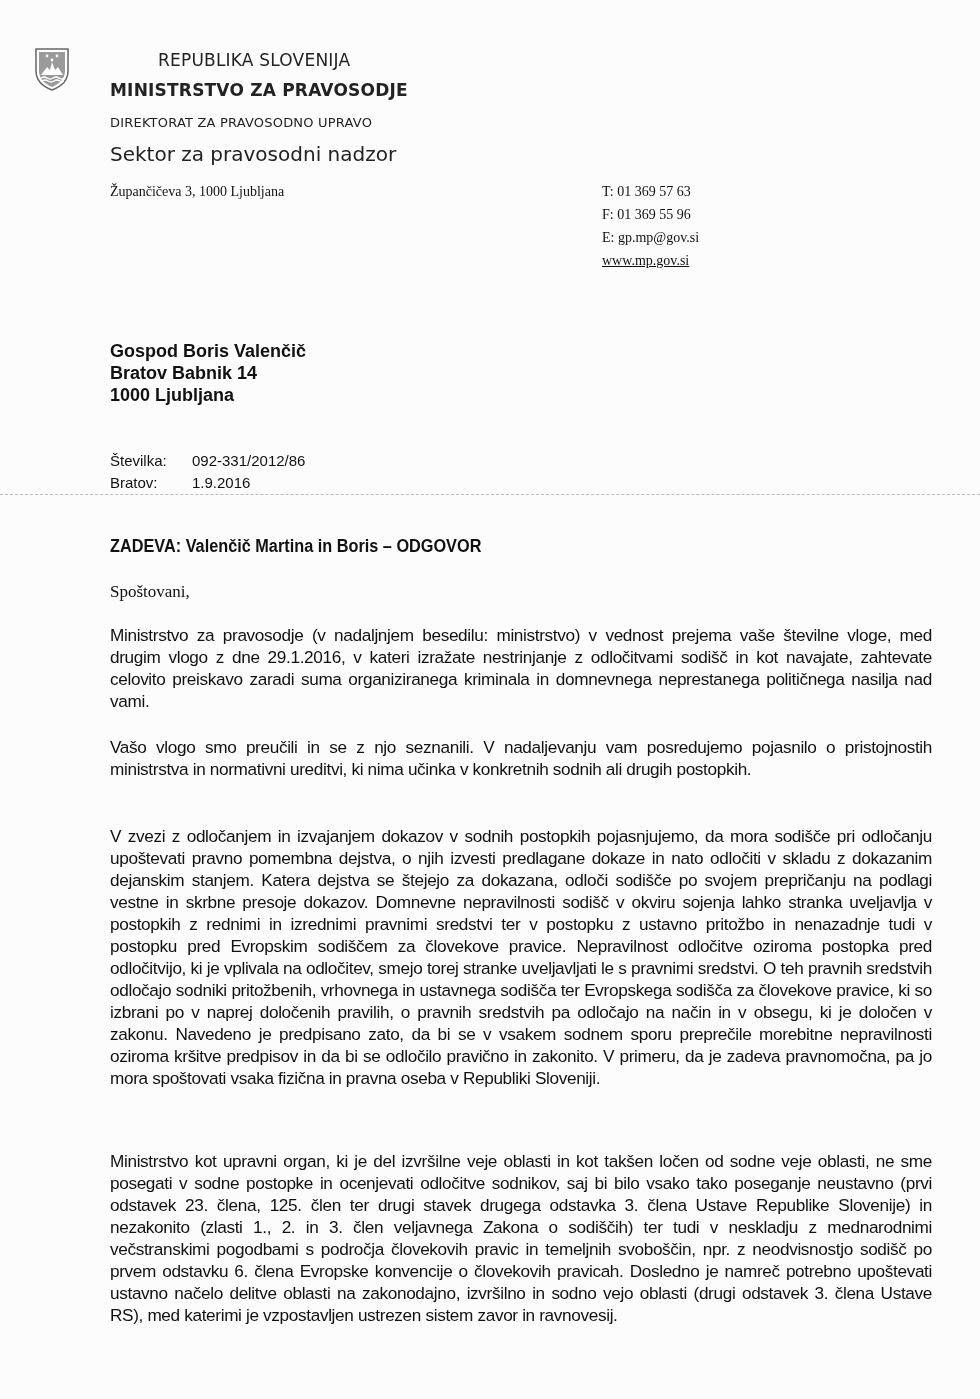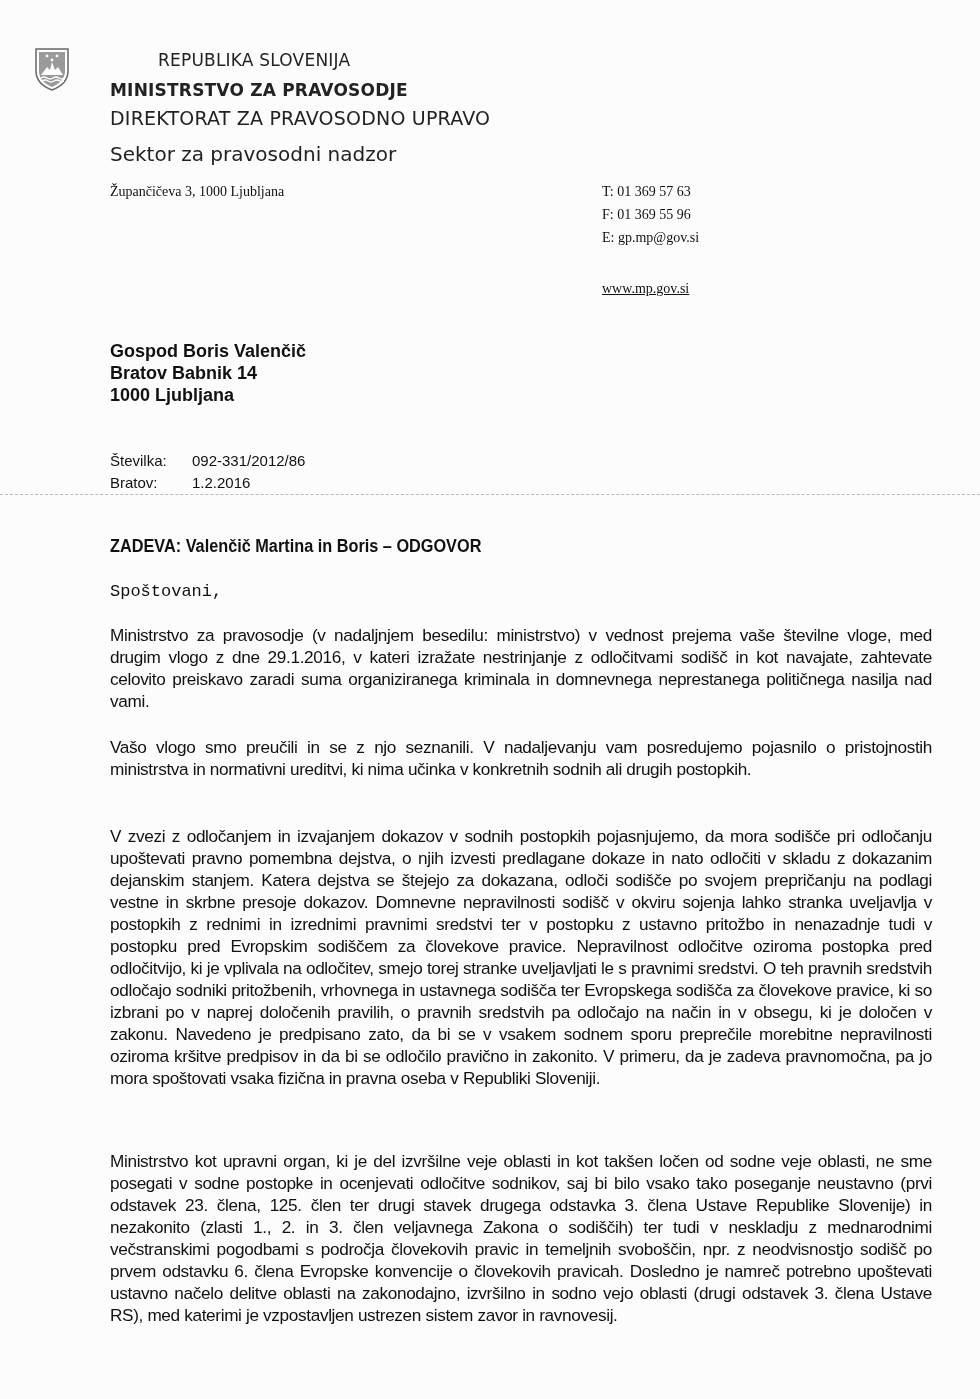--- a/index.html
+++ b/index.html
@@ -8,37 +8,37 @@
     background: #fdfcfd;
     position: relative;
     color: #111;
   }
 
   #coat { position: absolute; left: 34px; top: 47px; width: 36px; height: 44px; }
 
   .hdr { position: absolute; left: 110px; font-family: "DejaVu Sans", sans-serif; color: #222; }
   #h1 { top: 50px; font-size: 17px; letter-spacing: 0.2px; margin-left: 48px; }
   #h2 { top: 80px; font-size: 17px; font-weight: bold; letter-spacing: 0.2px; }
-  #h3 { top: 107px; font-size: 19px; letter-spacing: 0.2px; }
+  #h3 { top: 115px; font-size: 13px; letter-spacing: 0.2px; }
   #h4 { top: 142px; font-size: 20px; }
   #addr { position: absolute; left: 110px; top: 184px; font-family: "Liberation Serif", serif; font-size: 14px; }
 
   #contact { position: absolute; left: 602px; top: 180px; font-family: "Liberation Serif", serif; font-size: 14px; line-height: 23px; }
-  #contact .web { text-decoration: underline; margin-top: 28px; }
+  #contact .web { text-decoration: underline; }
 
   #recipient { position: absolute; left: 110px; top: 340px; font-family: "Liberation Sans", sans-serif; font-weight: bold; font-size: 18px; line-height: 22px; }
 
   #refs { position: absolute; left: 110px; top: 450px; font-family: "Liberation Sans", sans-serif; font-size: 15px; line-height: 22px; }
   #refs .lbl { display: inline-block; width: 82px; }
 
   #rule { position: absolute; left: 0; top: 494px; width: 980px; height: 0; border-top: 1px dashed #bbb; }
 
   #subject { position: absolute; left: 110px; top: 536px; font-family: "Liberation Sans", sans-serif; font-weight: bold; font-size: 17.5px; transform: scaleX(0.93); transform-origin: left; white-space: nowrap; }
 
-  #salute { position: absolute; left: 110px; top: 582px; font-family: Liberation Mono, monospace; font-size: 17px; }
+  #salute { position: absolute; left: 110px; top: 582px; font-family: Liberation Serif, serif; font-size: 17px; }
 
   .para {
     position: absolute; left: 110px; width: 822px;
     font-family: "Liberation Sans", sans-serif; font-size: 17.2px; line-height: 22px;
     text-align: justify; letter-spacing: -0.35px;
   }
   #p1 { top: 624px; }
   #p2 { top: 736px; }
   #p3 { top: 825px; }
   #p4 { top: 1150px; }
@@ -74,21 +74,21 @@
   <div>Gospod Boris Valenčič</div>
   <div>Bratov Babnik 14</div>
   <div>1000 Ljubljana</div>
 </div>
 
 <div id="refs">
   <div>
     <span class="lbl">Številka:</span><span>092-331/2012/86</span>
   </div>
   <div>
-    <span class="lbl">Bratov:</span><span>1.2.2016</span>
+    <span class="lbl">Bratov:</span><span>1.9.2016</span>
   </div>
 </div>
 
 <div id="rule"></div>
 
 <div id="subject">ZADEVA: Valenčič Martina in Boris –  ODGOVOR</div>
 <div id="salute">Spoštovani,</div>
 
 <div id="p1" class="para">Ministrstvo za pravosodje (v nadaljnjem besedilu: ministrstvo) v vednost prejema vaše številne vloge, med drugim vlogo z dne 29.1.2016, v kateri izražate nestrinjanje z odločitvami sodišč in kot navajate, zahtevate celovito preiskavo zaradi suma organiziranega kriminala in domnevnega neprestanega političnega nasilja nad vami.</div>
 <div id="p2" class="para">Vašo vlogo smo preučili in se z njo seznanili. V nadaljevanju vam posredujemo pojasnilo o pristojnostih ministrstva in normativni ureditvi, ki nima učinka v konkretnih sodnih ali drugih postopkih.</div>

